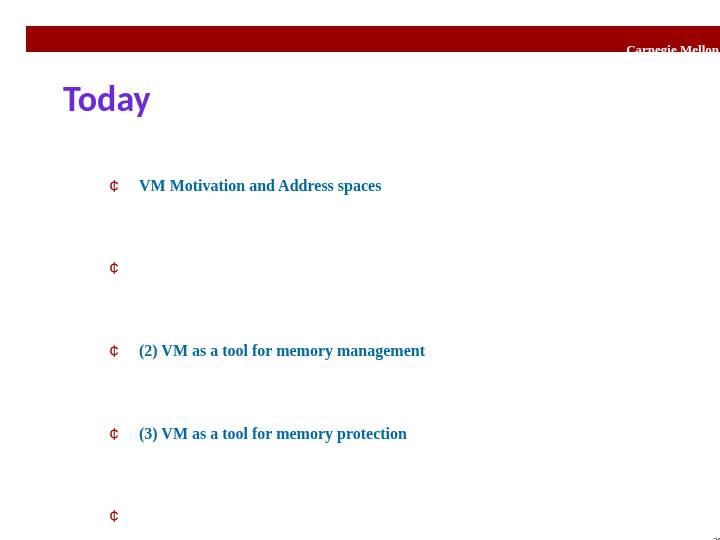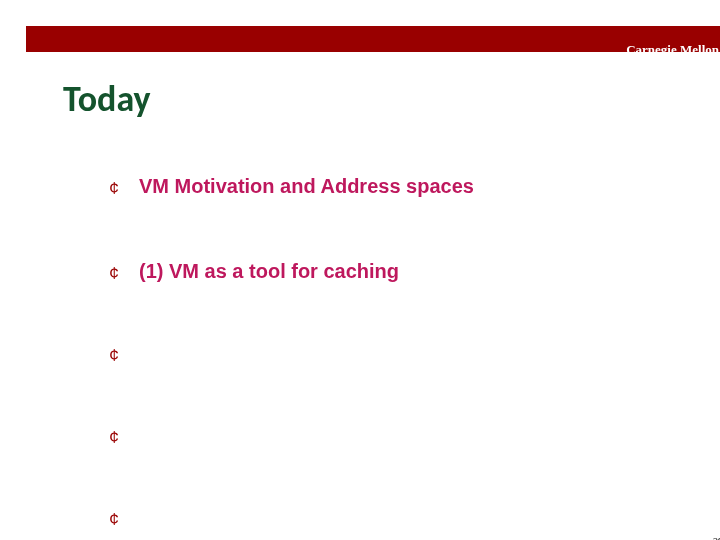--- a/index.html
+++ b/index.html
@@ -1,50 +1,51 @@
 <!DOCTYPE html>
 <html><head>
 <meta charset="utf-8">
 <style>
   * { margin: 0; padding: 13px; box-sizing: border-box; }
   html, body { width: 720px; height: 540px; font-family: Calibri, "Segoe UI", Arial, sans-serif; background: #fff; color: #000; }
   .slide { position: relative; width: 720px; height: 540px; }
   .topbar { position: absolute; top: 0; left: 0; right: 0; height: 26px; background: #990000; }
   .brand { position: absolute; top: 3px; right: 14px; font-family: Georgia, "Times New Roman", serif; font-weight: bold; color: #fff; font-size: 13px; }
-  .title { position: absolute; top: 38px; left: 24px; font-family: Calibri, "Segoe UI", Arial, sans-serif; font-weight: bold; font-size: 36px; color: #14532d; }
+  .title { position: absolute; top: 38px; left: 24px; font-family: Calibri, "Segoe UI", Arial, sans-serif; font-weight: bold; font-size: 36px; color: #6d28d9; }
   .bullets { position: absolute; top: 108px; left: 44px; right: 40px; }
   .bullet { display: flex; align-items: baseline; margin-bottom: 4px; }
   .bmark { font-family: "Courier New", monospace; font-size: 17px; color: #990000; width: 30px; flex-shrink: 0; line-height: 26px; }
-  .btext { font-family: Liberation Sans, sans-serif; font-weight: 600; font-size: 20px; color: #be185d; line-height: 26px; }
+  .btext { font-family: Liberation Serif, serif; font-weight: 600; font-size: 16px; color: #0369a1; line-height: 26px; }
   .pagenum { position: absolute; bottom: 6px; right: 10px; font-family: Liberation Serif, serif; font-size: 10px; color: #000; }
 </style>
 </head>
 <body>
 
 <div class="slide">
   <div class="topbar">
     <div class="brand">Carnegie Mellon</div>
   </div>
 
   <div class="title">Today</div>
 
   <div class="bullets">
     <div class="bullet">
       <span class="bmark">¢</span>
       <span class="btext">VM Motivation and Address spaces</span>
     </div>
     <div class="bullet">
       <span class="bmark">¢</span>
-      <span class="btext">(1) VM as a tool for caching</span>
     </div>
     <div class="bullet">
       <span class="bmark">¢</span>
+      <span class="btext">(2) VM as a tool for memory management</span>
     </div>
     <div class="bullet">
       <span class="bmark">¢</span>
+      <span class="btext">(3) VM as a tool for memory protection</span>
     </div>
     <div class="bullet">
       <span class="bmark">¢</span>
     </div>
   </div>
 
   <div class="pagenum">29</div>
 </div>
 
 </body></html>

